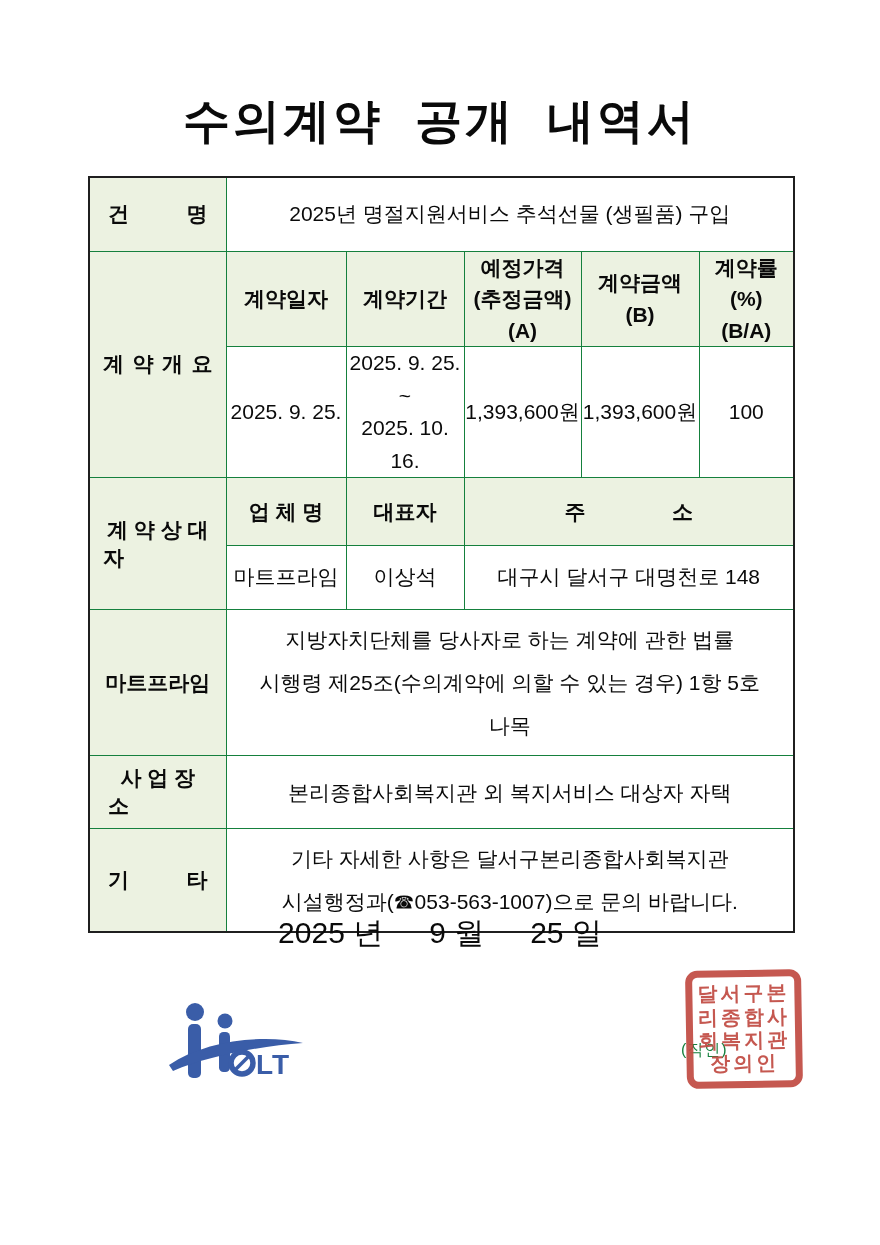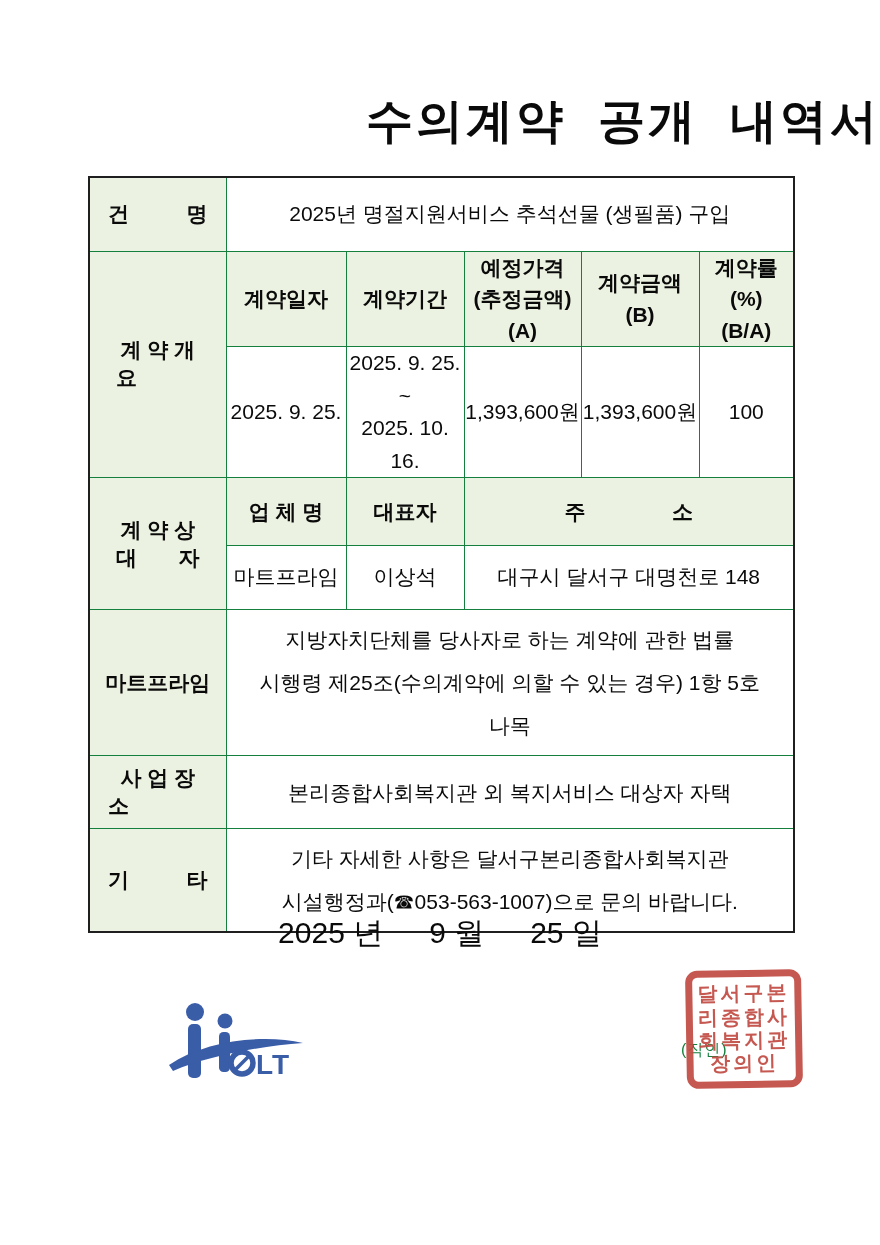--- a/index.html
+++ b/index.html
@@ -3,36 +3,36 @@
 <meta charset="utf-8">
 <style>
   * { margin:0; padding:0; box-sizing:border-box; }
   html,body { background:#ffffff; }
   .page {
     position:relative; width:880px; height:1245px; background:#ffffff;
     font-family:"Liberation Sans", sans-serif; color:#000; overflow:hidden;
   }
   .title {
     position:absolute; top:90px; left:0; width:100%;
-    text-align:right; font-size:47px; font-weight:800;
+    text-align:center; font-size:47px; font-weight:800;
     letter-spacing:3px; word-spacing:16px; color:#0a0a0a;
   }
   table.main {
     position:absolute; top:176px; left:88px; width:705px;
     border-collapse:collapse; table-layout:fixed;
     border:2px solid #1f1f1f;
   }
   table.main td {
     border:1px solid #15803d; text-align:center; vertical-align:middle;
     font-size:21px; color:#0a0a0a; overflow:hidden;
   }
   .green { background:#ecf2e1; }
   .label { font-weight:700; font-size:21px; }
   .spread { text-align:justify; text-align-last:justify; -moz-text-align-last:justify; padding:0 18px; }
-  .spread-sm { text-align:justify; text-align-last:justify; -moz-text-align-last:justify; padding:0 26px; }
+  .spread-sm { text-align:justify; text-align-last:justify; -moz-text-align-last:justify; padding:0 13px; }
   .addr-spread { text-align:justify; text-align-last:justify; -moz-text-align-last:justify; padding:0 100px; }
   .hdr { font-weight:700; font-size:21px; line-height:1.5; }
   .val { font-size:21px; line-height:1.55; }
   .left { text-align:left; padding:8px 24px; line-height:2.05; }
   .r1 { height:74px; } .r2 { height:90px; } .r3 { height:97px; }
   .r4 { height:68px; } .r5 { height:64px; } .r6 { height:96px; }
   .r7 { height:73px; } .r8 { height:103px; }
 
   .date-line {
     position:absolute; top:913px; left:0; width:100%;

